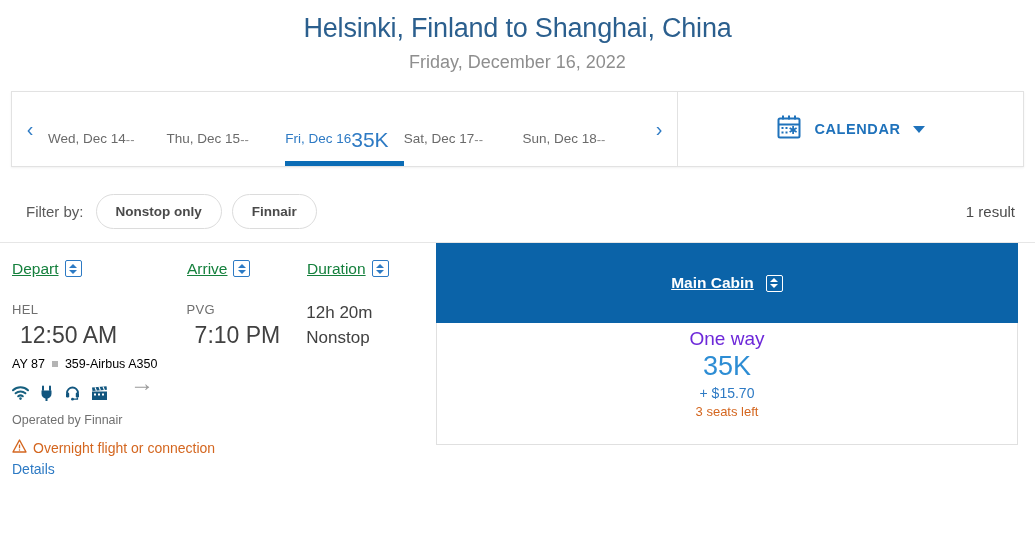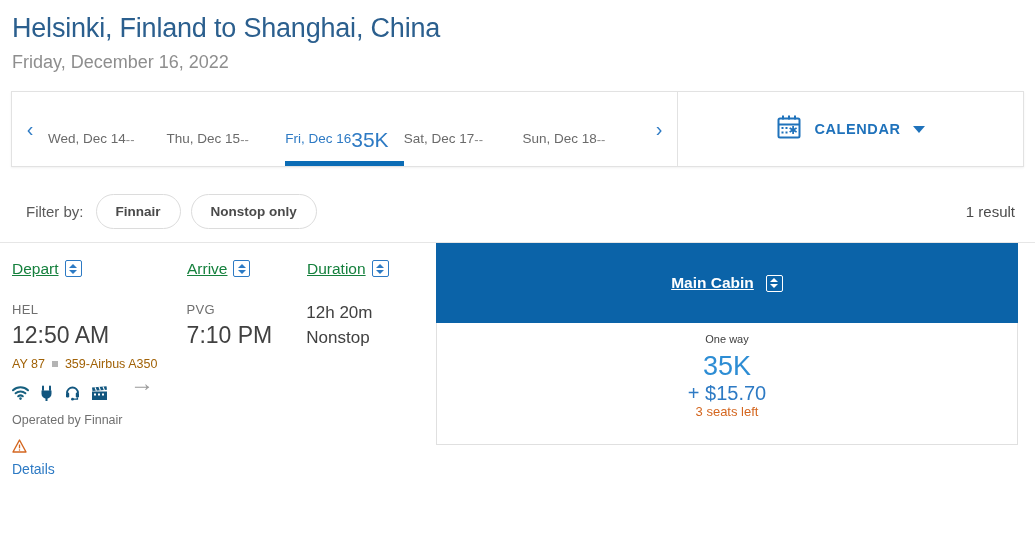--- a/index.html
+++ b/index.html
@@ -10,21 +10,21 @@
   body {
     width: 1035px;
     height: 540px;
     font-family: "Liberation Sans", sans-serif;
     color: #3c3c3c;
     overflow: hidden;
     position: relative;
   }
 
   
-  .page-header { padding: 10px 12px 0 12px; }
+  .page-header { padding: 10px 12px 0 12px; text-align: center; }
   .route-title {
     font-size: 27px;
     color: #2b5f8e;
     font-weight: 400;
     letter-spacing: -0.2px;
     line-height: 36px;
     white-space: nowrap;
   }
   .route-date {
     font-size: 18px;
@@ -239,20 +239,21 @@
     color: #707070;
     line-height: 18px;
     letter-spacing: 0.3px;
   }
   .time-value {
     font-size: 23px;
     color: #414141;
     line-height: 32px;
     font-weight: 400;
     white-space: nowrap;
+    margin-left: 8px;
   }
   .arrow-glyph {
     position: absolute;
     margin-left: 118px;
     margin-top: 20px;
     color: #9b9b9b;
     font-size: 24px;
     line-height: 24px;
   }
   .dur-top {
@@ -260,21 +261,21 @@
     color: #414141;
     line-height: 24px;
   }
   .dur-bottom {
     font-size: 17px;
     color: #414141;
     line-height: 26px;
   }
   .flight-meta {
     font-size: 12.5px;
-    color: #a16207;
+    color: #000000;
     margin-top: 6px;
     display: flex;
     align-items: center;
     gap: 7px;
   }
   .meta-sq {
     width: 6px; height: 6px;
     background: #b4b4b4;
     display: inline-block;
   }
@@ -316,33 +317,33 @@
     background: #ffffff;
     height: 140px;
     display: flex;
     flex-direction: column;
     align-items: center;
     justify-content: center;
     cursor: pointer;
     box-sizing: border-box;
   }
   .fare-oneway {
-    font-size: 11px;
-    color: #404040;
+    font-size: 19px;
+    color: #6d28d9;
     line-height: 20px;
     text-align: right;
   }
   .fare-miles {
     font-size: 27px;
     color: #2d8dd4;
     line-height: 34px;
     font-weight: 400;
   }
   .fare-tax {
-    font-size: 20px;
+    font-size: 14px;
     color: #2d7ac4;
     line-height: 20px;
   }
   .fare-seats {
     font-size: 13px;
     color: #d4661f;
     line-height: 18px;
   }
 </style>
 </head>
@@ -396,22 +397,22 @@
         <text x="17" y="20" font-size="11" fill="#1f72bb" text-anchor="middle" font-family="Liberation Sans, sans-serif">✱</text>
       </svg>
     </span>
     <span class="calendar-label">CALENDAR</span>
     <span class="caret-down"></span>
   </div>
 </div>
 
 <div class="filter-bar">
   <span class="filter-label">Filter by:</span>
+  <span class="chip">Nonstop only</span>
   <span class="chip">Finnair</span>
-  <span class="chip">Nonstop only</span>
   <span class="result-count">1 result</span>
 </div>
 
 <div class="results">
 
   <div class="col-headers">
     <div class="sort-head depart">
       <span>Depart</span>
       <span class="sort-box">
         <span class="tri-up"></span>
@@ -507,20 +508,21 @@
       <div class="operated-by">Operated by Finnair</div>
 
       <div class="overnight">
         <span>
           <svg width="15" height="14" viewBox="0 0 15 14">
             <path d="M7.5 1 L14 13 H1 Z" fill="none" stroke="#d4661f" stroke-width="1.4" stroke-linejoin="round"></path>
             <line x1="7.5" y1="5.5" x2="7.5" y2="9.3" stroke="#d4661f" stroke-width="1.3"></line>
             <circle cx="7.5" cy="11" r="0.75" fill="#d4661f"></circle>
           </svg>
         </span>
+        <span>Overnight flight or connection</span>
       </div>
 
       <span class="details-link">Details</span>
     </div>
 
     <div class="fare-cell">
       <div class="fare-card">
         <div class="fare-oneway">One way</div>
         <div class="fare-miles">35K</div>
         <div class="fare-tax">+ $15.70</div>

